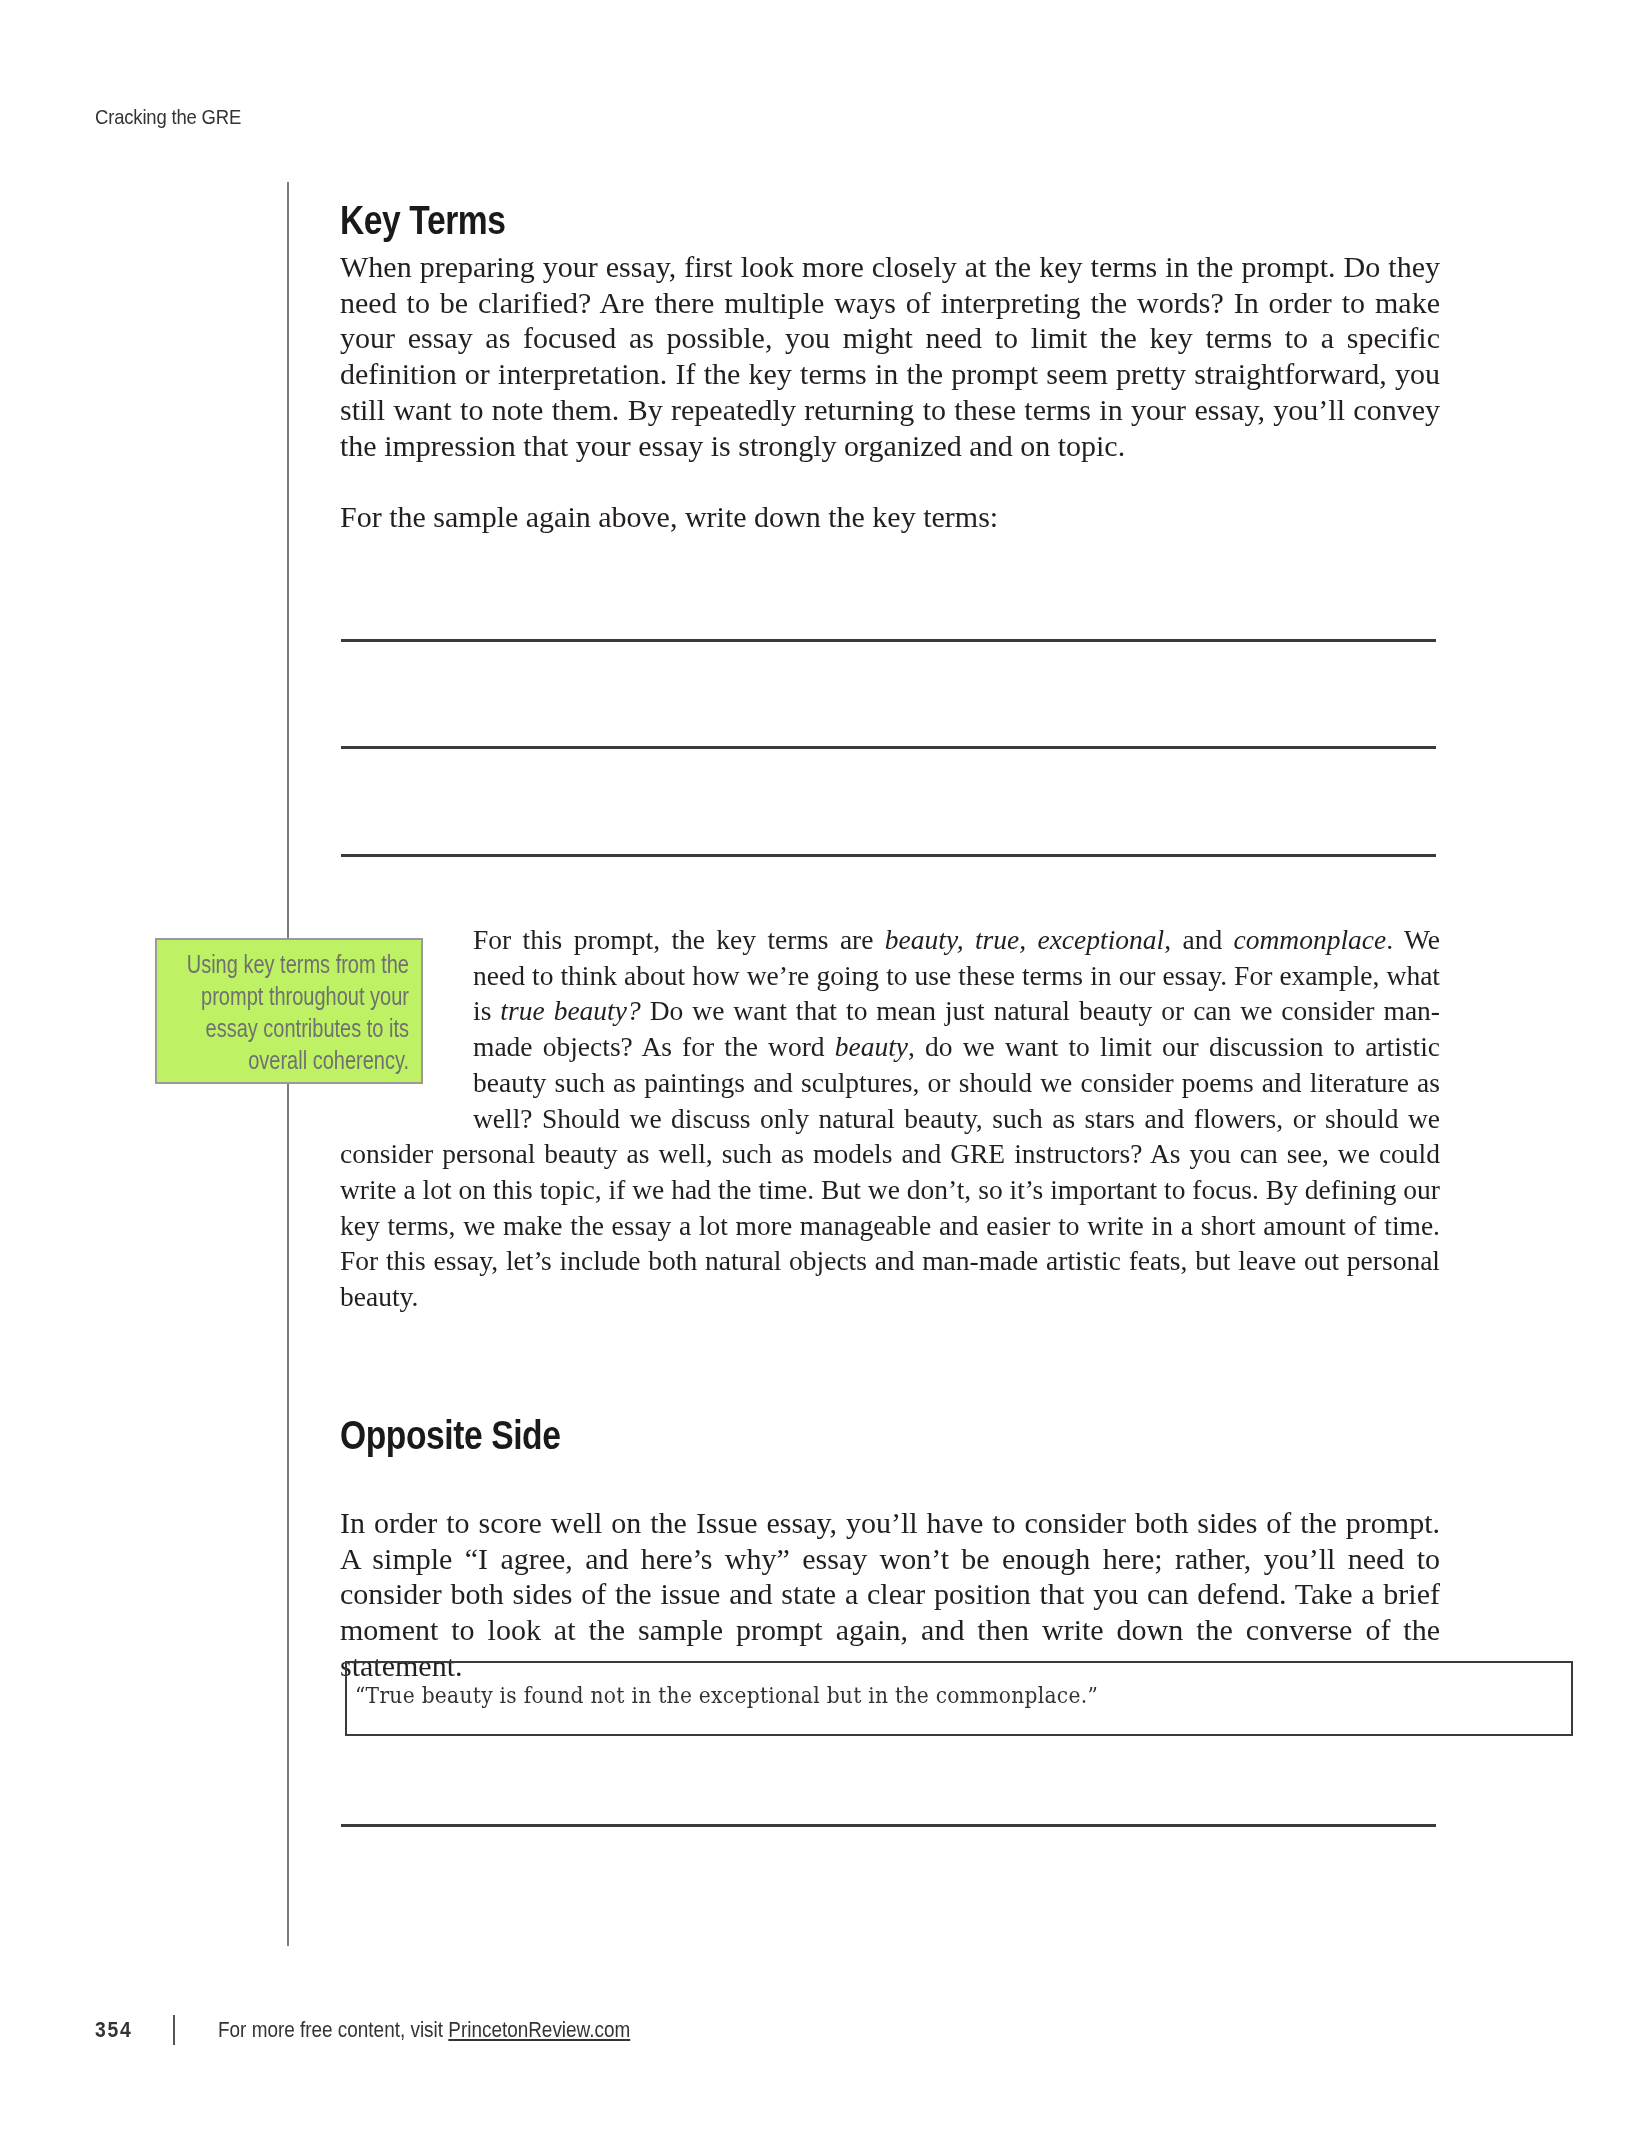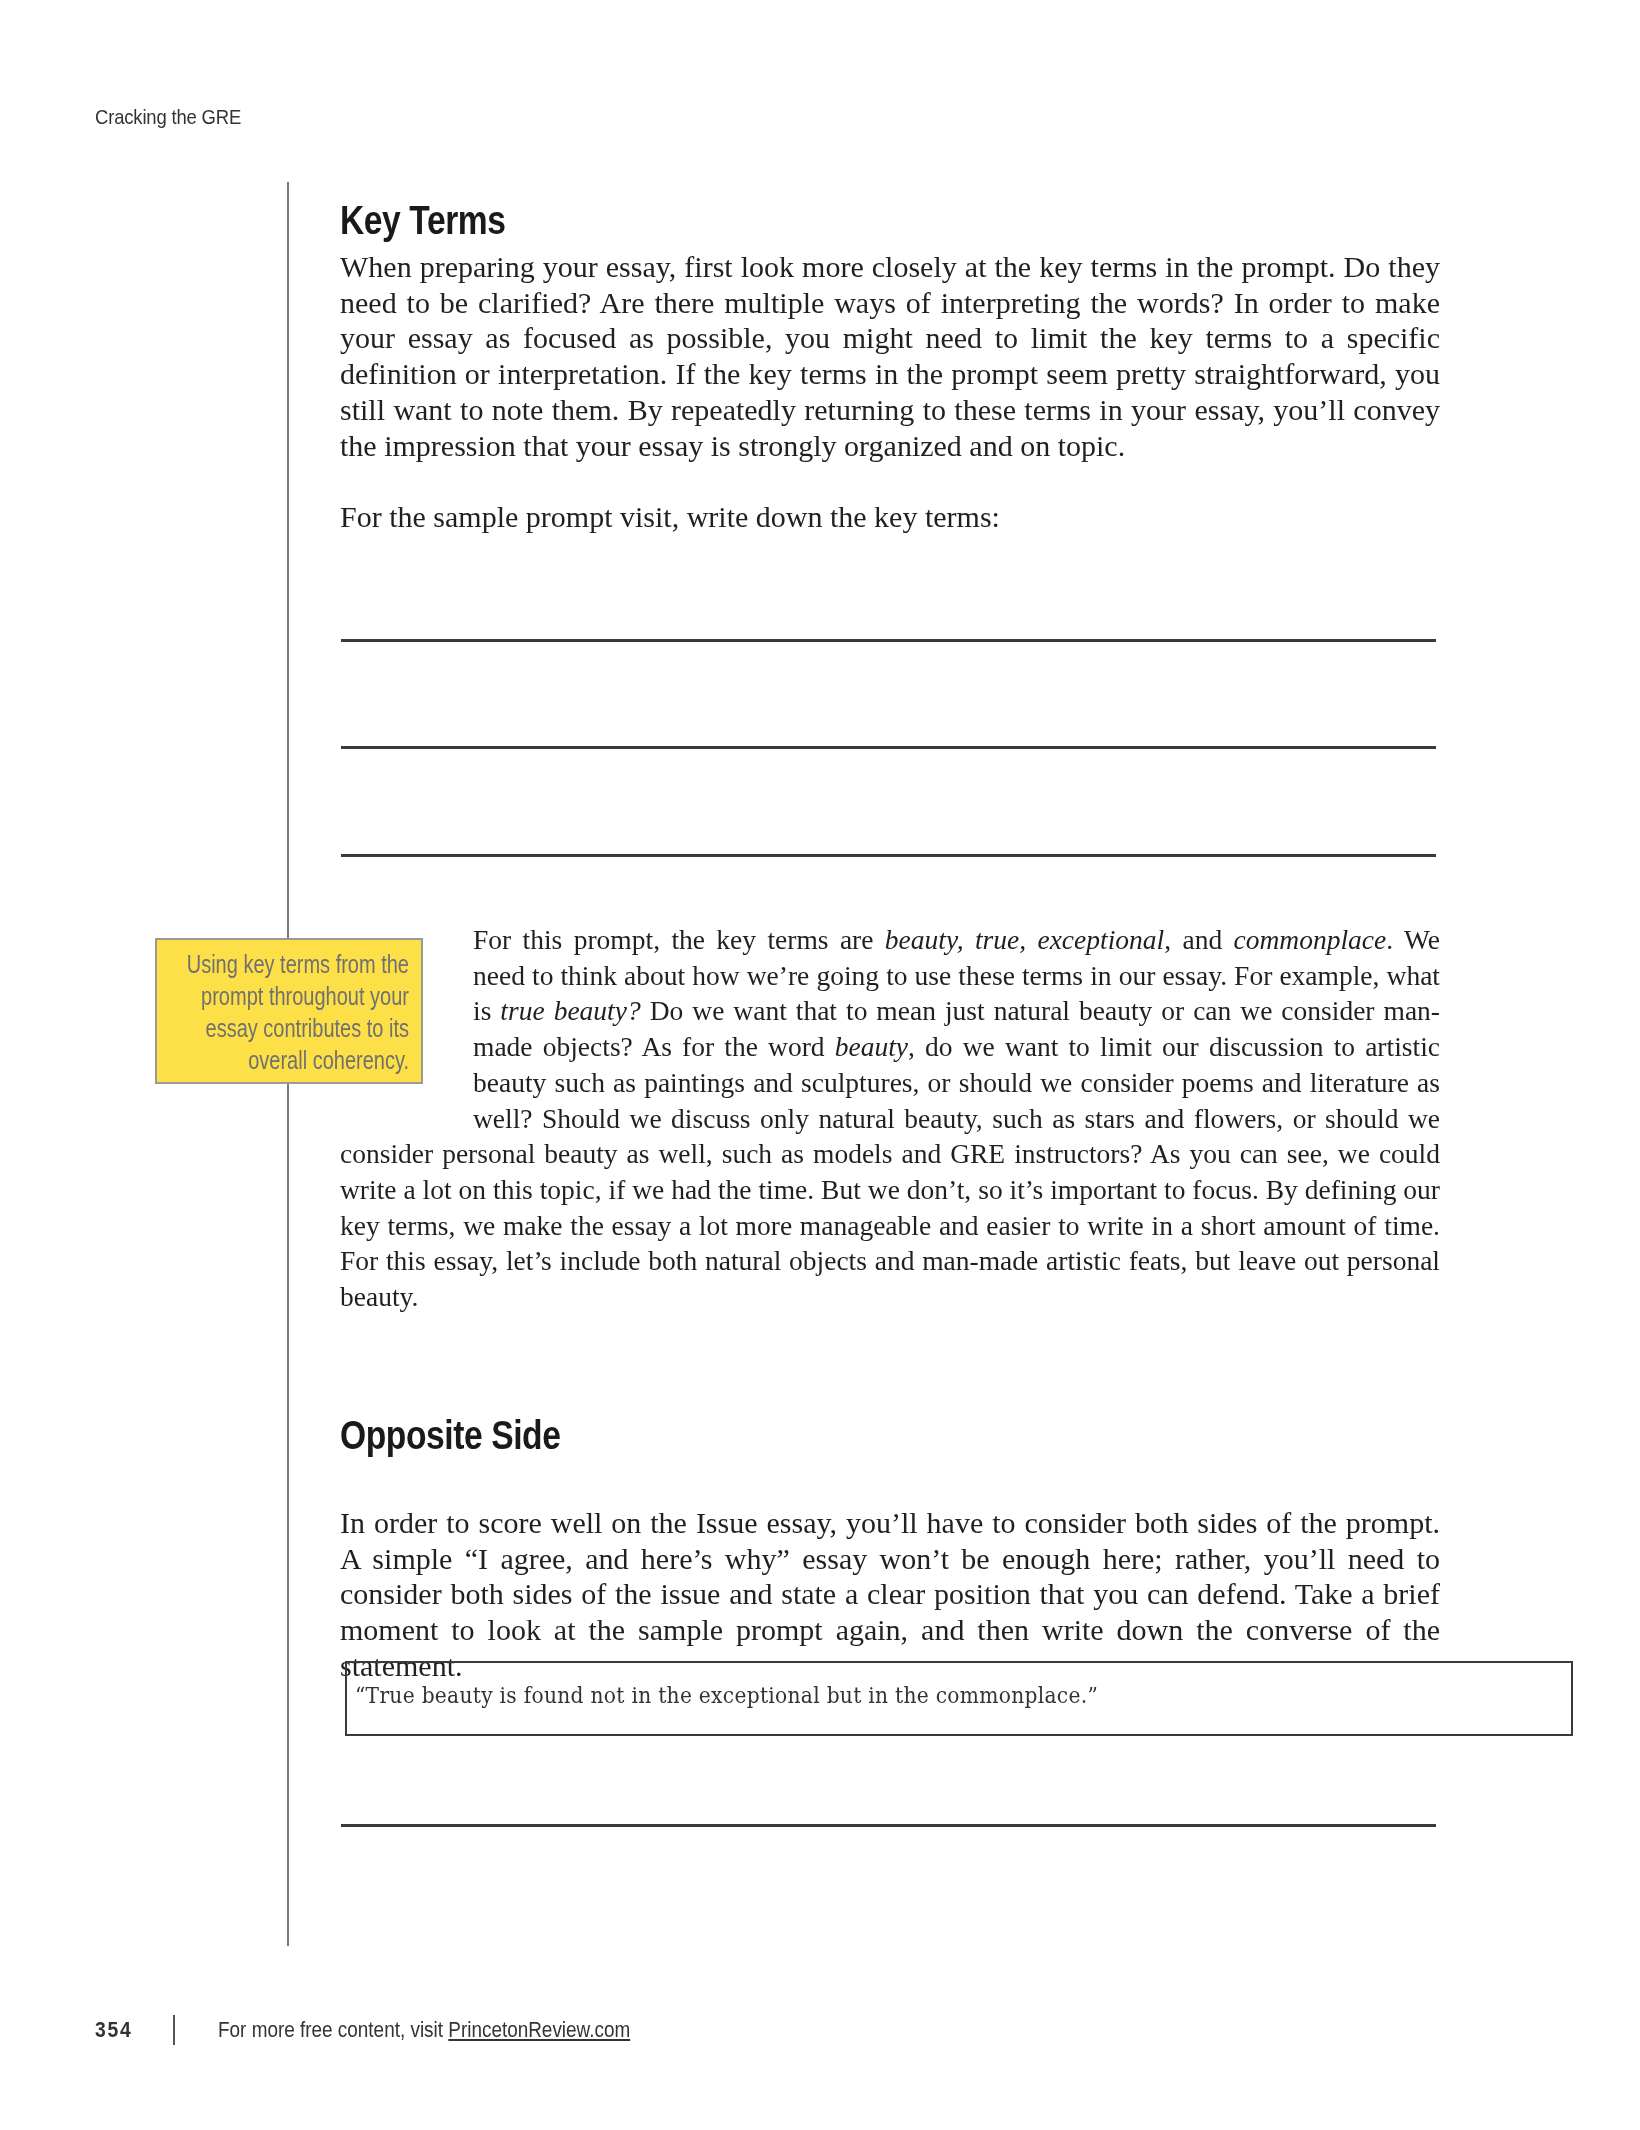--- a/index.html
+++ b/index.html
@@ -3,21 +3,21 @@
 <meta charset="utf-8">
 <style>
   html, body { margin: 0; padding: 0; background: #ffffff; }
   body { width: 1640px; height: 2130px; position: relative; overflow: hidden; color: #231f20; }
   .running-head { position: absolute; left: 95px; top: 105px; font-family: "Liberation Sans", sans-serif; font-size: 21px; color: #333; letter-spacing: -0.2px; transform: scaleX(0.88); transform-origin: left top; }
   .vrule { position: absolute; left: 287px; top: 182px; width: 2px; height: 1764px; background: #7a7a7a; }
   .heading { position: absolute; left: 340px; font-family: "Liberation Sans", sans-serif; font-weight: bold; font-size: 40px; color: #1a1a1a; transform: scaleX(0.84); transform-origin: left top; letter-spacing: -0.5px; }
   .body { position: absolute; left: 340px; width: 1100px; font-family: "Liberation Serif", serif; font-size: 30px; line-height: 35.7px; text-align: justify; color: #231f20; }
   .body p { margin: 0; }
   .ans-line { position: absolute; left: 341px; width: 1095px; height: 3px; background: #3a3a3a; }
-  .sidebar { position: absolute; left: 155px; top: 938px; width: 268px; height: 146px; border: 2px solid #9a9a9a; background: #fde047; box-sizing: border-box; }
+  .sidebar { position: absolute; left: 155px; top: 938px; width: 268px; height: 146px; border: 2px solid #9a9a9a; background: #bef264; box-sizing: border-box; }
   .sidebar-text { position: absolute; right: 12px; top: 8px; width: 320px; text-align: right; font-family: "Liberation Sans", sans-serif; font-size: 25px; line-height: 32px; color: #707070; transform: scaleX(0.8); transform-origin: right top; }
   .indent-para { position: absolute; left: 340px; top: 922px; width: 1100px; font-family: "Liberation Serif", serif; font-size: 27.5px; line-height: 35.7px; text-align: justify; color: #231f20; }
   .indent-para .float-spacer { float: left; width: 133px; height: 214px; }
   .quote-box { position: absolute; left: 345px; top: 1661px; width: 1228px; height: 75px; border: 2px solid #3a3a3a; box-sizing: border-box; }
   .quote-text { position: absolute; left: 8px; top: 20px; font-family: "DejaVu Serif", serif; font-size: 22px; color: #333; transform: scaleX(0.92); transform-origin: left top; letter-spacing: 0.3px; }
   .footer { position: absolute; left: 95px; top: 2015px; font-family: "Liberation Sans", sans-serif; font-size: 22px; color: #333; display: flex; align-items: center; gap: 27px; }
   .page-num { font-weight: bold; letter-spacing: 2px; transform: scaleX(0.88); transform-origin: left center; display: inline-block; }
   .footer-sep { display: inline-block; width: 2px; height: 30px; background: #555; margin: 0 16px 0 8px; }
   .footer-text { display: inline-block; transform: scaleX(0.86); transform-origin: left center; white-space: nowrap; }
   .footer-link { text-decoration: underline; color: #333; }
@@ -30,21 +30,21 @@
 
 <div class="vrule"></div>
 
 <div class="heading" style="top:198px;">Key Terms</div>
 
 <div class="body" style="top:249px;">
   <p>When preparing your essay, first look more closely at the key terms in the prompt. Do they need to be clarified? Are there multiple ways of interpreting the words? In order to make your essay as focused as possible, you might need to limit the key terms to a specific definition or interpretation. If the key terms in the prompt seem pretty straightforward, you still want to note them. By repeatedly returning to these terms in your essay, you’ll convey the impression that your essay is strongly organized and on topic.</p>
 </div>
 
 <div class="body" style="top:499px;">
-  <p>For the sample prompt visit, write down the key terms:</p>
+  <p>For the sample again above, write down the key terms:</p>
 </div>
 
 <div class="ans-line" style="top:639px;"></div>
 <div class="ans-line" style="top:746px;"></div>
 <div class="ans-line" style="top:854px;"></div>
 
 <div class="sidebar">
   <div class="sidebar-text">Using key terms from the prompt throughout your essay contributes to its overall coherency.</div>
 </div>
 

